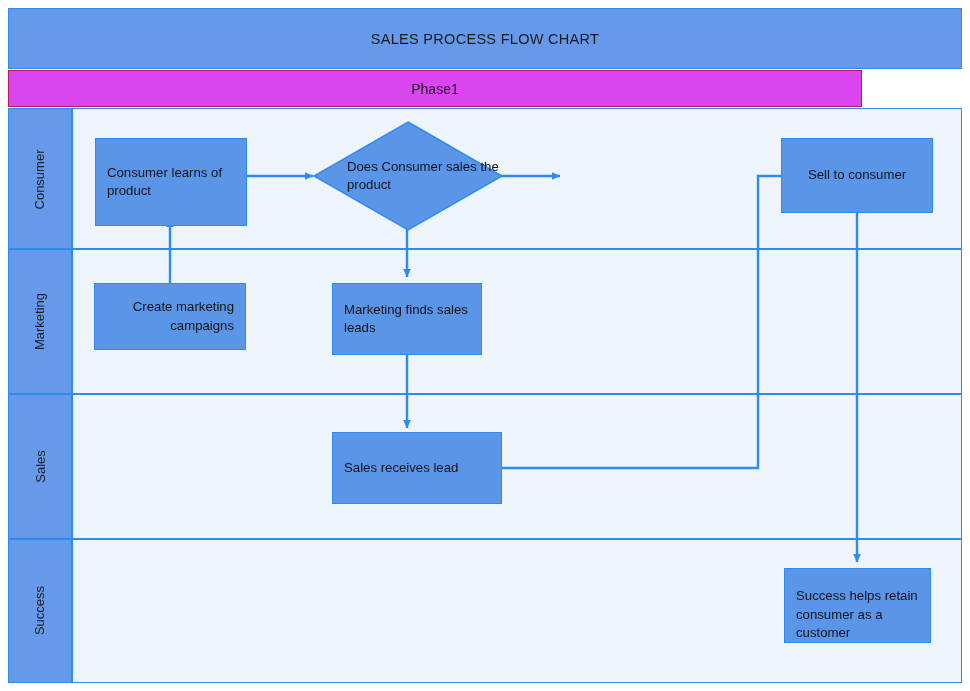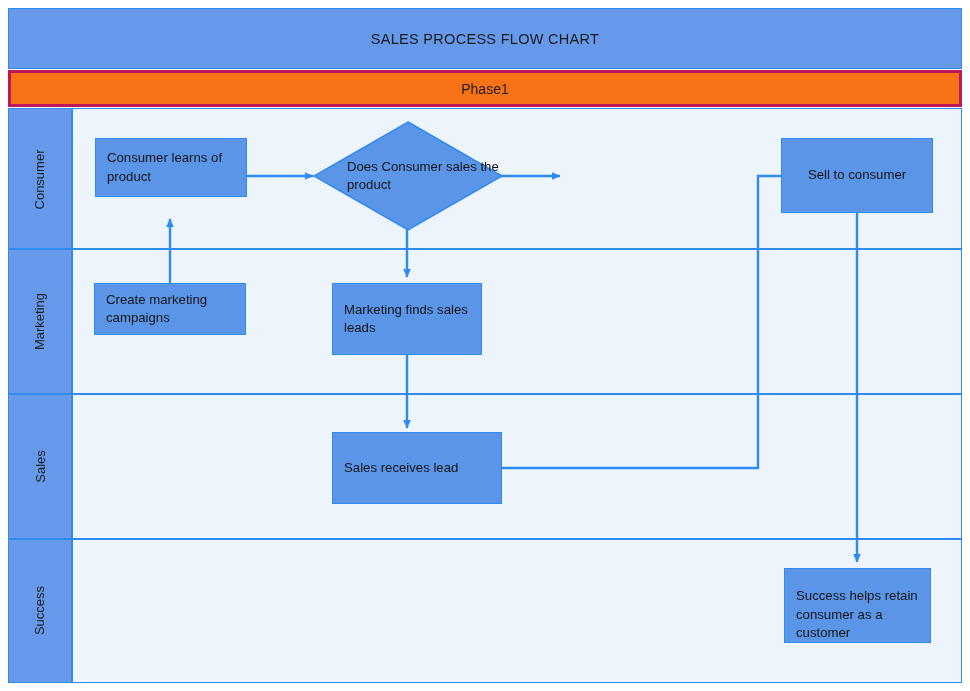--- a/index.html
+++ b/index.html
@@ -39,24 +39,24 @@
     font-size: 14.5px;
     color: #1b1b1b;
     letter-spacing: 0.3px;
   }
 
   
   .phase-band {
     position: absolute;
     left: 8px;
     top: 70px;
-    width: 954px;
+    width: 854px;
     height: 37px;
-    background: #f97316;
-    border: 3px solid #be185d;
+    background: #d946ef;
+    border: 1px solid #be185d;
     box-sizing: border-box;
     display: flex;
     align-items: center;
     justify-content: center;
   }
   .phase-band .txt {
     font-size: 14px;
     color: #1b1b1b;
   }
 
@@ -201,37 +201,37 @@
       <path d="M170,283 L170,219" marker-end="url(#arrowhead)"></path>
 
       <path d="M407,355 L407,428" marker-end="url(#arrowhead)"></path>
 
       <path d="M781,176 L758,176 L758,468 L490,468" marker-end="url(#arrowhead)"></path>
 
       <path d="M857,213 L857,562" marker-end="url(#arrowhead)"></path>
     </g>
   </svg>
 
-  <div class="node process" style="left:95px; top:138px; width:152px; height:59px;">
+  <div class="node process" style="left:95px; top:138px; width:152px; height:88px;">
     <span>Consumer learns of product</span>
   </div>
 
   <div class="node decision" style="left:313px; top:121px; width:190px; height:110px;">
     <svg class="diamond-svg" width="190" height="110" viewBox="0 0 190 110">
       <polygon points="95,1 189,55 95,109 1,55" fill="#5b95e8" stroke="#2e8bf0" stroke-width="1.5"></polygon>
     </svg>
     <span class="dtext">Does Consumer sales the product</span>
   </div>
 
 
   <div class="node process" style="left:781px; top:138px; width:152px; height:75px; justify-content:center; ">
     <span>Sell to consumer</span>
   </div>
 
-  <div class="node process" style="left:94px; top:283px; width:152px; height:52px;">
+  <div class="node process" style="left:94px; top:283px; width:152px; height:67px;text-align:right;">
     <span>Create marketing campaigns</span>
   </div>
 
   <div class="node process" style="left:332px; top:283px; width:150px; height:72px;">
     <span>Marketing finds sales leads</span>
   </div>
 
   <div class="node process" style="left:332px; top:432px; width:170px; height:72px;">
     <span>Sales receives lead</span>
   </div>

